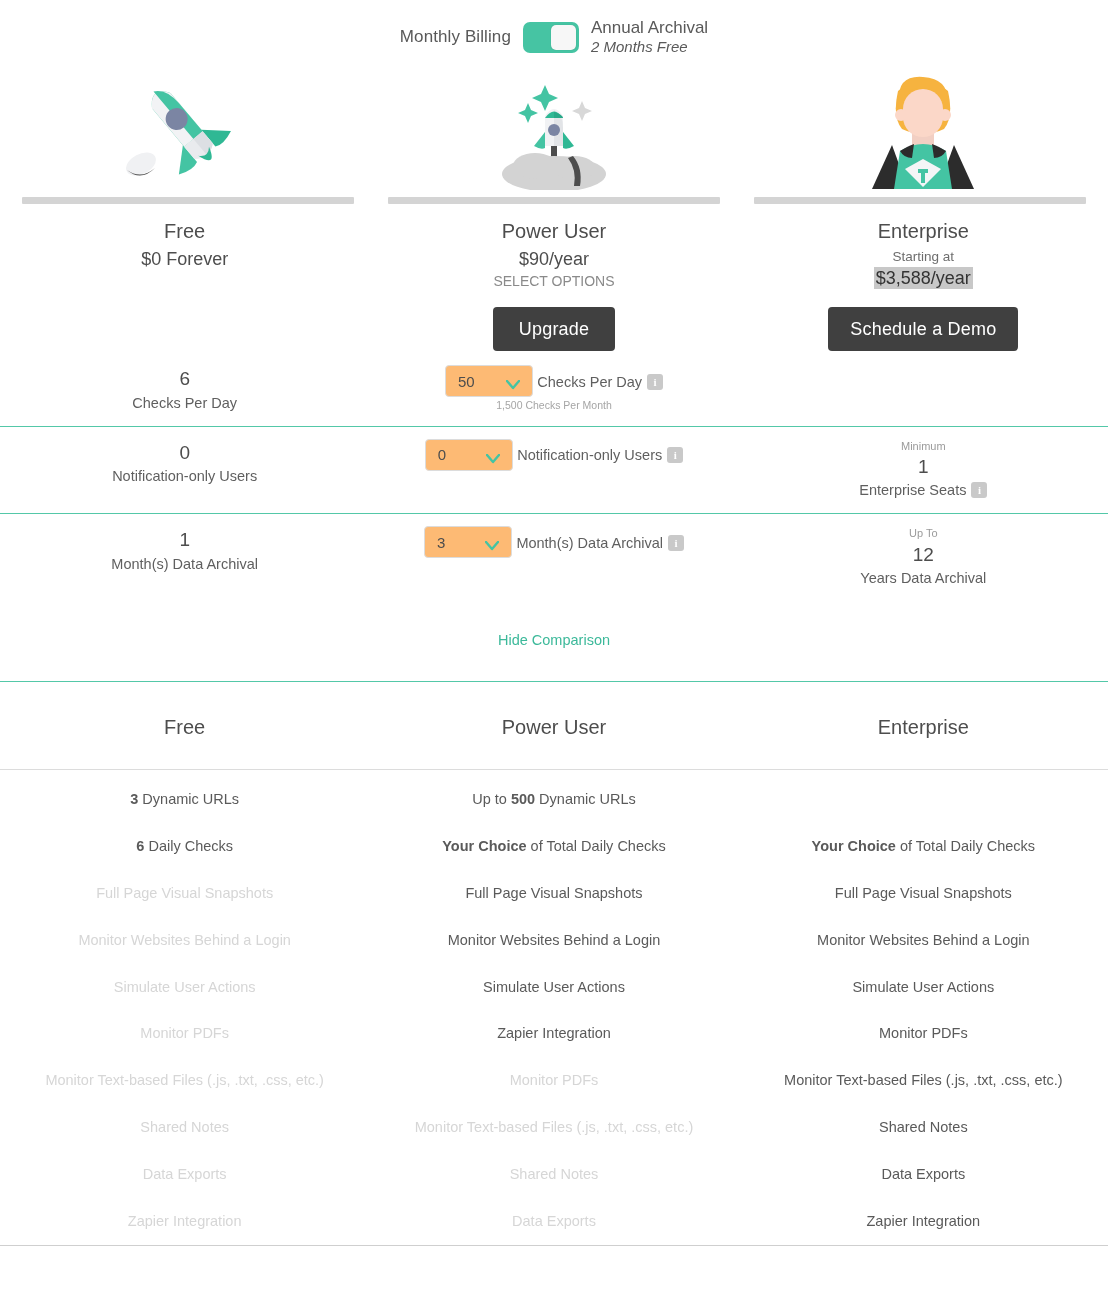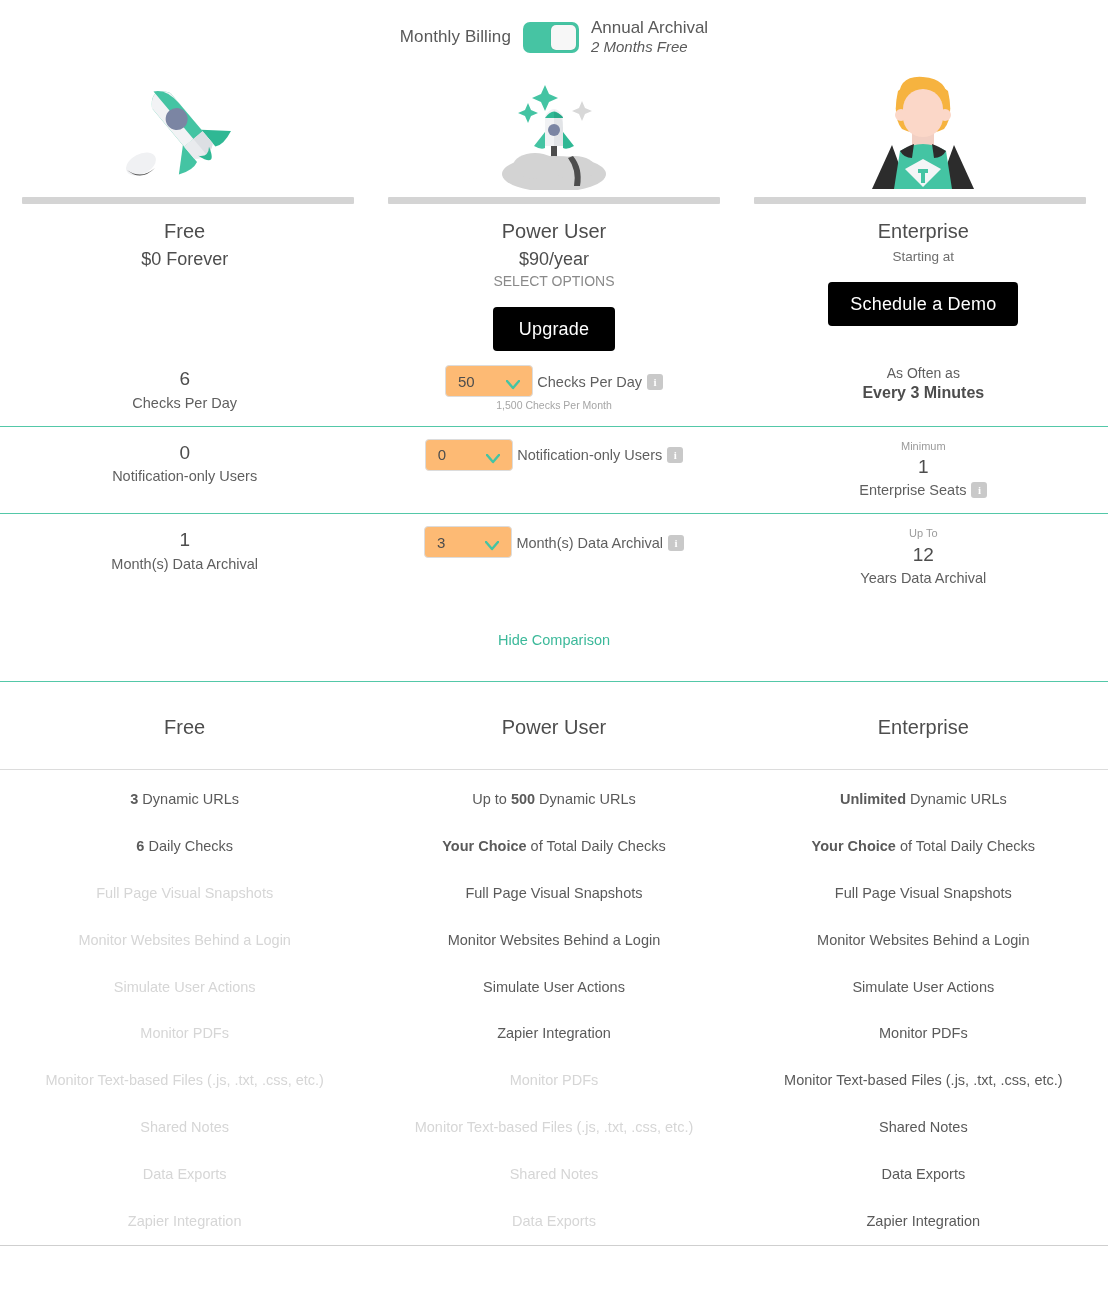--- a/index.html
+++ b/index.html
@@ -62,21 +62,21 @@
   
   .head-row { display: grid; grid-template-columns: 1fr 1fr 1fr; padding-top: 16px; }
   .plan-name { font-size: 20px; color: #4d4d4d; font-weight: 400; }
   .plan-price { font-size: 18px; color: #4d4d4d; margin-top: 6px; }
   .plan-sub { font-size: 14px; color: #8a8a8a; margin-top: 3px; text-align: center; }
   .plan-pre { font-size: 13.5px; color: #6d6d6d; margin-top: 6px; }
   .price-hl { background: #c8c8c8; padding: 1px 2px; font-size: 18px; color: #333; }
 
   .cta-wrap { margin-top: 18px; height: 46px; display: flex; justify-content: center; }
   .btn {
-    background: #000000;
+    background: #404040;
     color: #fff;
     border: none;
     border-radius: 4px;
     font-size: 18px;
     font-family: "Liberation Sans", sans-serif;
     padding: 0 26px;
     height: 44px;
     cursor: pointer;
     letter-spacing: .2px;
   }
@@ -268,20 +268,23 @@
       <div class="plan-price">$90/year</div>
       <div class="plan-sub">SELECT OPTIONS</div>
       <div class="cta-wrap">
         <button class="btn">Upgrade</button>
       </div>
     </div>
 
     <div class="col">
       <div class="plan-name">Enterprise</div>
       <div class="plan-pre">Starting at</div>
+      <div style="margin-top:4px;">
+        <span class="price-hl">$3,588/year</span>
+      </div>
       <div class="cta-wrap">
         <button class="btn wide">Schedule a Demo</button>
       </div>
     </div>
   </div>
 
   <div class="metric-row first">
     <div class="metric-cell">
       <div class="m-value">6</div>
       <div class="m-label">Checks Per Day</div>
@@ -298,24 +301,20 @@
             </svg>
         </span>
       </div>
       <div class="m-label">
         <span>Checks Per Day</span>
         <span class="info">i</span>
       </div>
       <div class="m-note">1,500 Checks Per Month</div>
     </div>
 
-    <div class="metric-cell">
-      <div class="m-as">As Often as</div>
-      <div class="m-value bold">Every 3 Minutes</div>
-    </div>
   </div>
 
   <div class="metric-row">
     <div class="metric-cell">
       <div class="m-value">0</div>
       <div class="m-label">Notification-only Users</div>
     </div>
 
     <div class="metric-cell">
       <div class="sel-wrap">
@@ -382,21 +381,20 @@
   <div class="cmp-head">
     <div>Free</div>
     <div>Power User</div>
     <div>Enterprise</div>
   </div>
 
   <div class="cmp-rows" id="cmp-rows">
       <div class="cmp-row">
         <div class="cmp-cell"><b>3</b> Dynamic URLs</div>
         <div class="cmp-cell">Up to <b>500</b> Dynamic URLs</div>
-        <div class="cmp-cell"><b>Unlimited</b> Dynamic URLs</div>
       </div>
       <div class="cmp-row">
         <div class="cmp-cell"><b>6</b> Daily Checks</div>
         <div class="cmp-cell"><b>Your Choice</b> of Total Daily Checks</div>
         <div class="cmp-cell"><b>Your Choice</b> of Total Daily Checks</div>
       </div>
       <div class="cmp-row">
         <div class="cmp-cell off">Full Page Visual Snapshots</div>
         <div class="cmp-cell">Full Page Visual Snapshots</div>
         <div class="cmp-cell">Full Page Visual Snapshots</div>

